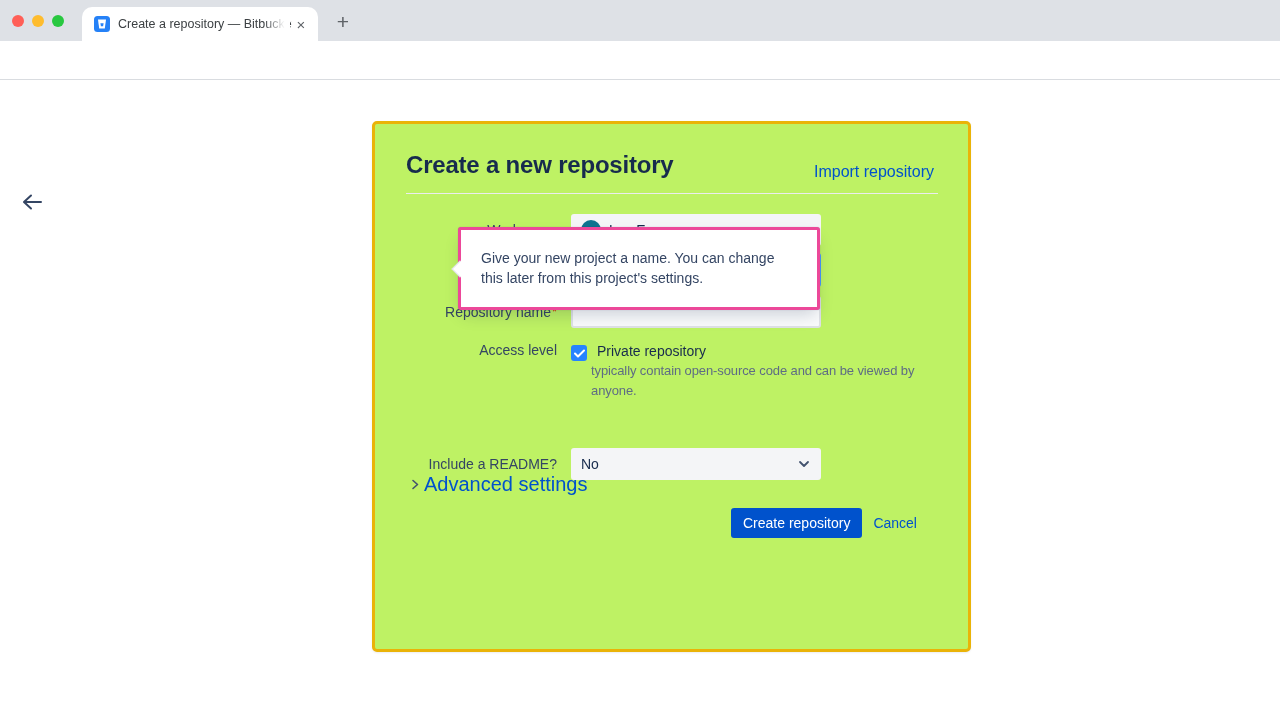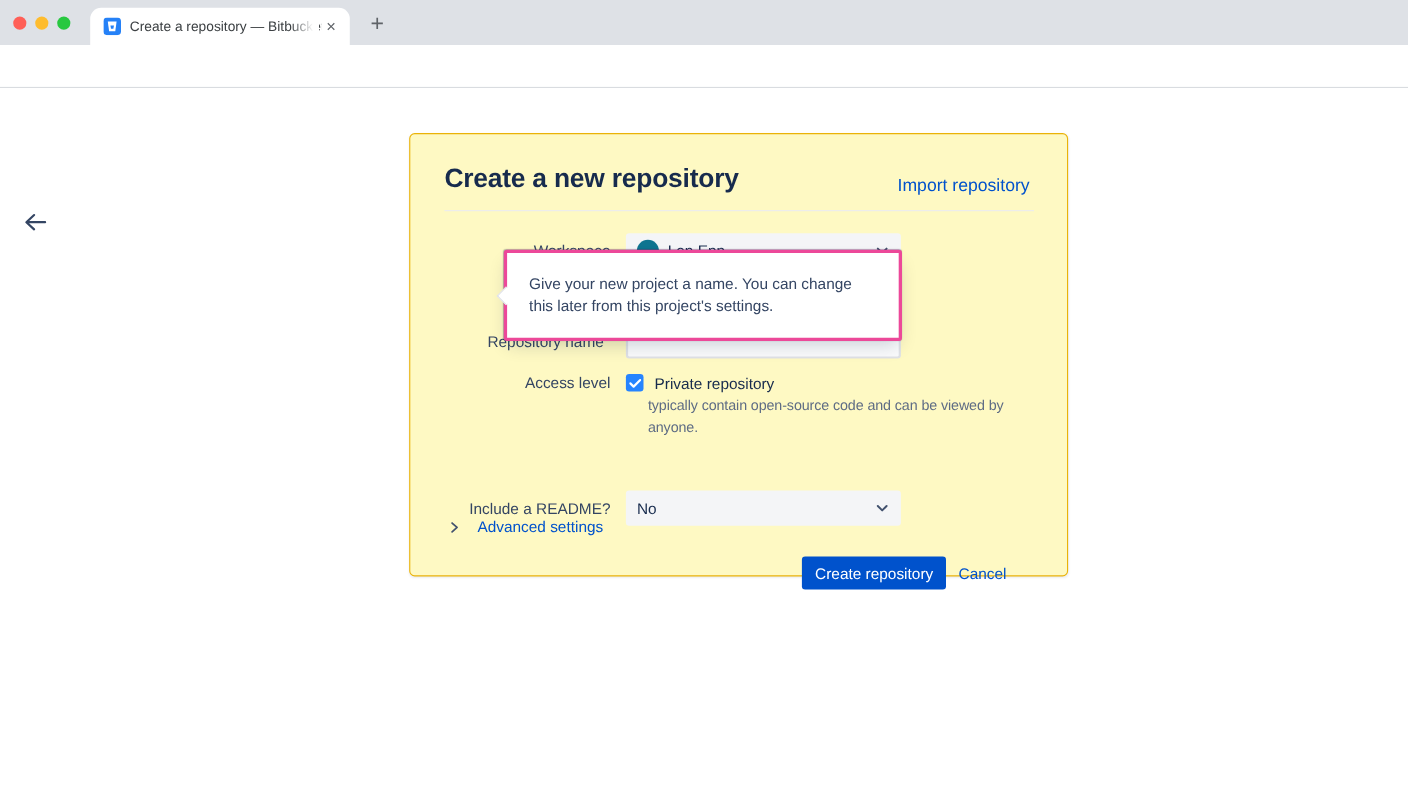--- a/index.html
+++ b/index.html
@@ -42,22 +42,22 @@
       radial-gradient(circle at 50% 52%, #c79b72 0 34%, rgba(0,0,0,0) 35%),
       radial-gradient(circle at 50% 95%, #4a3b30 0 38%, rgba(0,0,0,0) 39%),
       radial-gradient(circle at 50% 50%, #8a6d52 0 60%, #6e5948 100%); }
   .update-badge { width:24px; height:24px; border-radius:50%; background:#E8453C; display:flex;
     align-items:center; justify-content:center; }
 
   
   .content { position:absolute; left:0; top:80px; width:1280px; height:640px; background:#fff; }
   .page-back { position:absolute; left:20px; top:110px; width:24px; height:24px; }
 
-  .card { position:absolute; left:372px; top:41px; width:599px; height:403px; background:#fef9c3;
-    border:1px solid #eab308; border-radius:5px; box-shadow:0 1px 2px rgba(9,30,66,0.08); }
+  .card { position:absolute; left:372px; top:41px; width:599px; height:531px; background:#bef264;
+    border:3px solid #eab308; border-radius:5px; box-shadow:0 1px 2px rgba(9,30,66,0.08); }
   .card-title { position:absolute; left:31px; top:27px; font-size:24px; font-weight:700;
     color:#172B4D; letter-spacing:-0.2px; }
   .import-link { position:absolute; right:34px; top:39px; font-size:16px; color:#0052CC; }
   .card-divider { position:absolute; left:31px; right:30px; top:69px; height:1px; background:#EBECF0; }
 
   .frow { position:absolute; left:32px; display:flex; }
   .flabel { width:150px; margin-right:14px; text-align:right; font-size:14px; color:#344563; }
   .req { color:#DE350B; font-size:13px; vertical-align:top; margin-left:1px; }
 
   .select-box { width:250px; height:32px; background:#F4F5F7; border-radius:3px; display:flex;
@@ -77,21 +77,21 @@
   .clear-btn { position:absolute; right:9px; top:9px; width:16px; height:16px; }
 
   .checkbox { width:16px; height:16px; border-radius:3px; background:#2684FF; display:flex;
     align-items:center; justify-content:center; margin-right:10px; margin-top:2px; }
   .cb-label { font-size:14px; color:#172B4D; }
   .desc { position:absolute; left:216px; top:237px; font-size:13px; line-height:20px;
     color:#5E6C84; letter-spacing:-0.1px; }
   .desc span { display:block; }
 
   .adv-row { position:absolute; left:36px; top:349px; display:flex; align-items:center; }
-  .adv-link { font-size:14px; font-weight:500; color:#0052CC; margin-left:16px; }
+  .adv-link { font-size:20px; font-weight:500; color:#0052CC; margin-left:4px; }
 
   .actions { position:absolute; left:356px; top:384px; display:flex; align-items:center; }
   .btn-primary { height:30px; padding:0 12px; background:#0052CC; color:#fff; border:none;
     border-radius:3px; font-size:14px; font-family:inherit; }
   .btn-cancel { margin-left:11px; font-size:14px; color:#0052CC; background:none; border:none;
     font-family:inherit; }
 
   .tooltip { position:absolute; left:458px; top:147px; width:362px; background:#fff;
     border:3px solid #ec4899; border-radius:3px; padding:18px 20px 19px 20px;
     box-shadow:0 8px 16px -4px rgba(9,30,66,0.2), 0 0 1px rgba(9,30,66,0.3); }
@@ -216,21 +216,21 @@
       </div>
     </div>
 
     <div class="frow" style="top:172px; align-items:center;">
       <div class="flabel"><span>Repository name</span><span class="req">*</span></div>
       <input class="input-box" value="" style="">
     </div>
 
     <div class="frow" style="top:216px; align-items:flex-start;">
       <div class="flabel" style="line-height:20px;">Access level</div>
-      <div style="display:flex; align-items:flex-start;">
+      <div style="display:flex; align-items:flex-end;">
         <div class="checkbox">
           <svg width="11" height="9" viewBox="0 0 11 9">
             <path d="M1 4.5 L4 7.5 L10 1.5" stroke="#fff" stroke-width="2" fill="none" stroke-linecap="round" stroke-linejoin="round"></path>
           </svg>
         </div>
         <div class="cb-label" style="line-height:20px; margin-top:1px;">Private repository</div>
       </div>
     </div>
     <div class="desc">
       <span>typically contain open-source code and can be viewed by</span>

